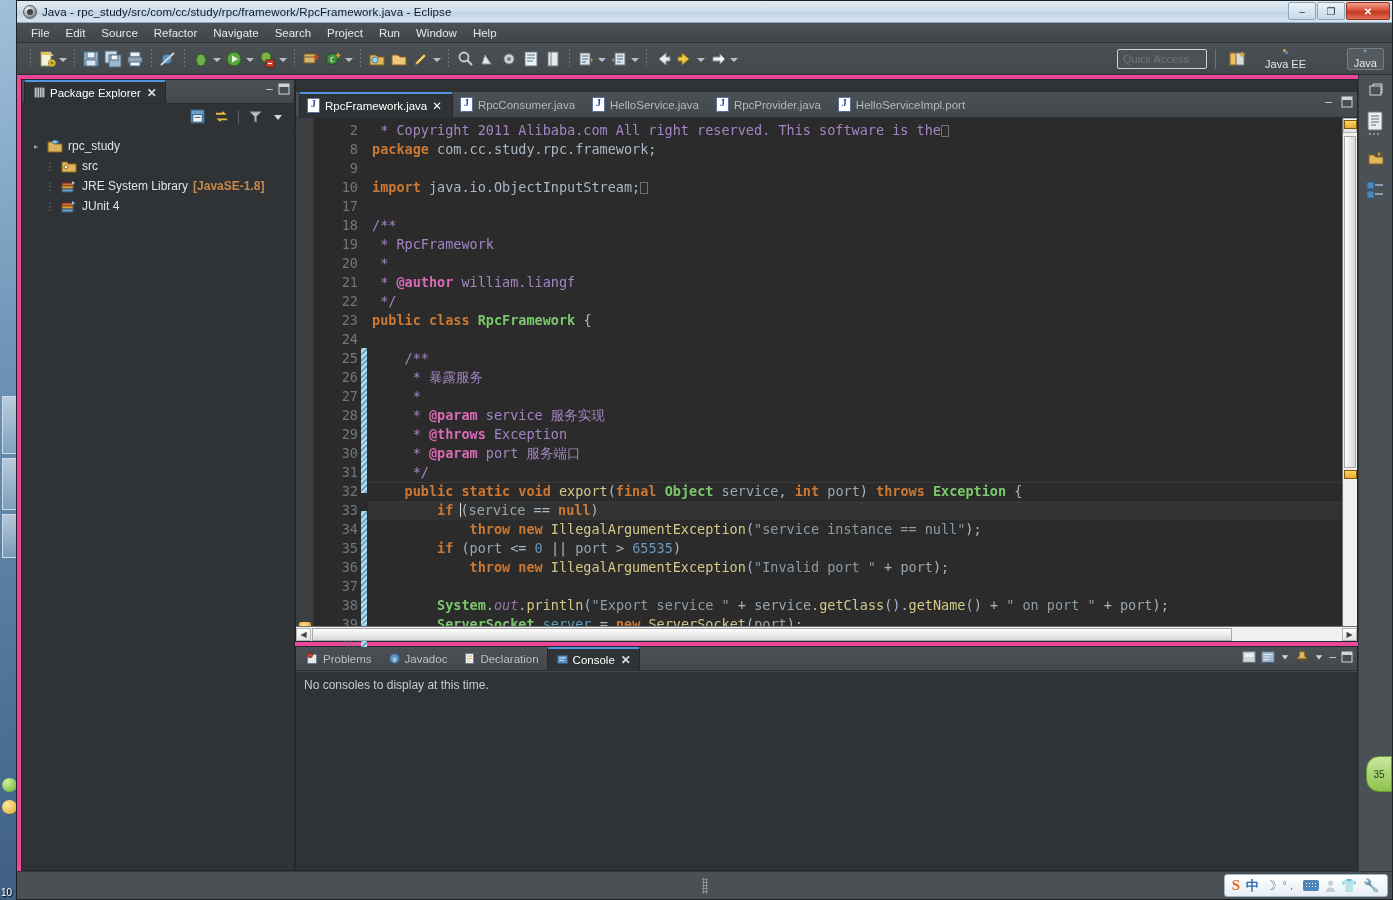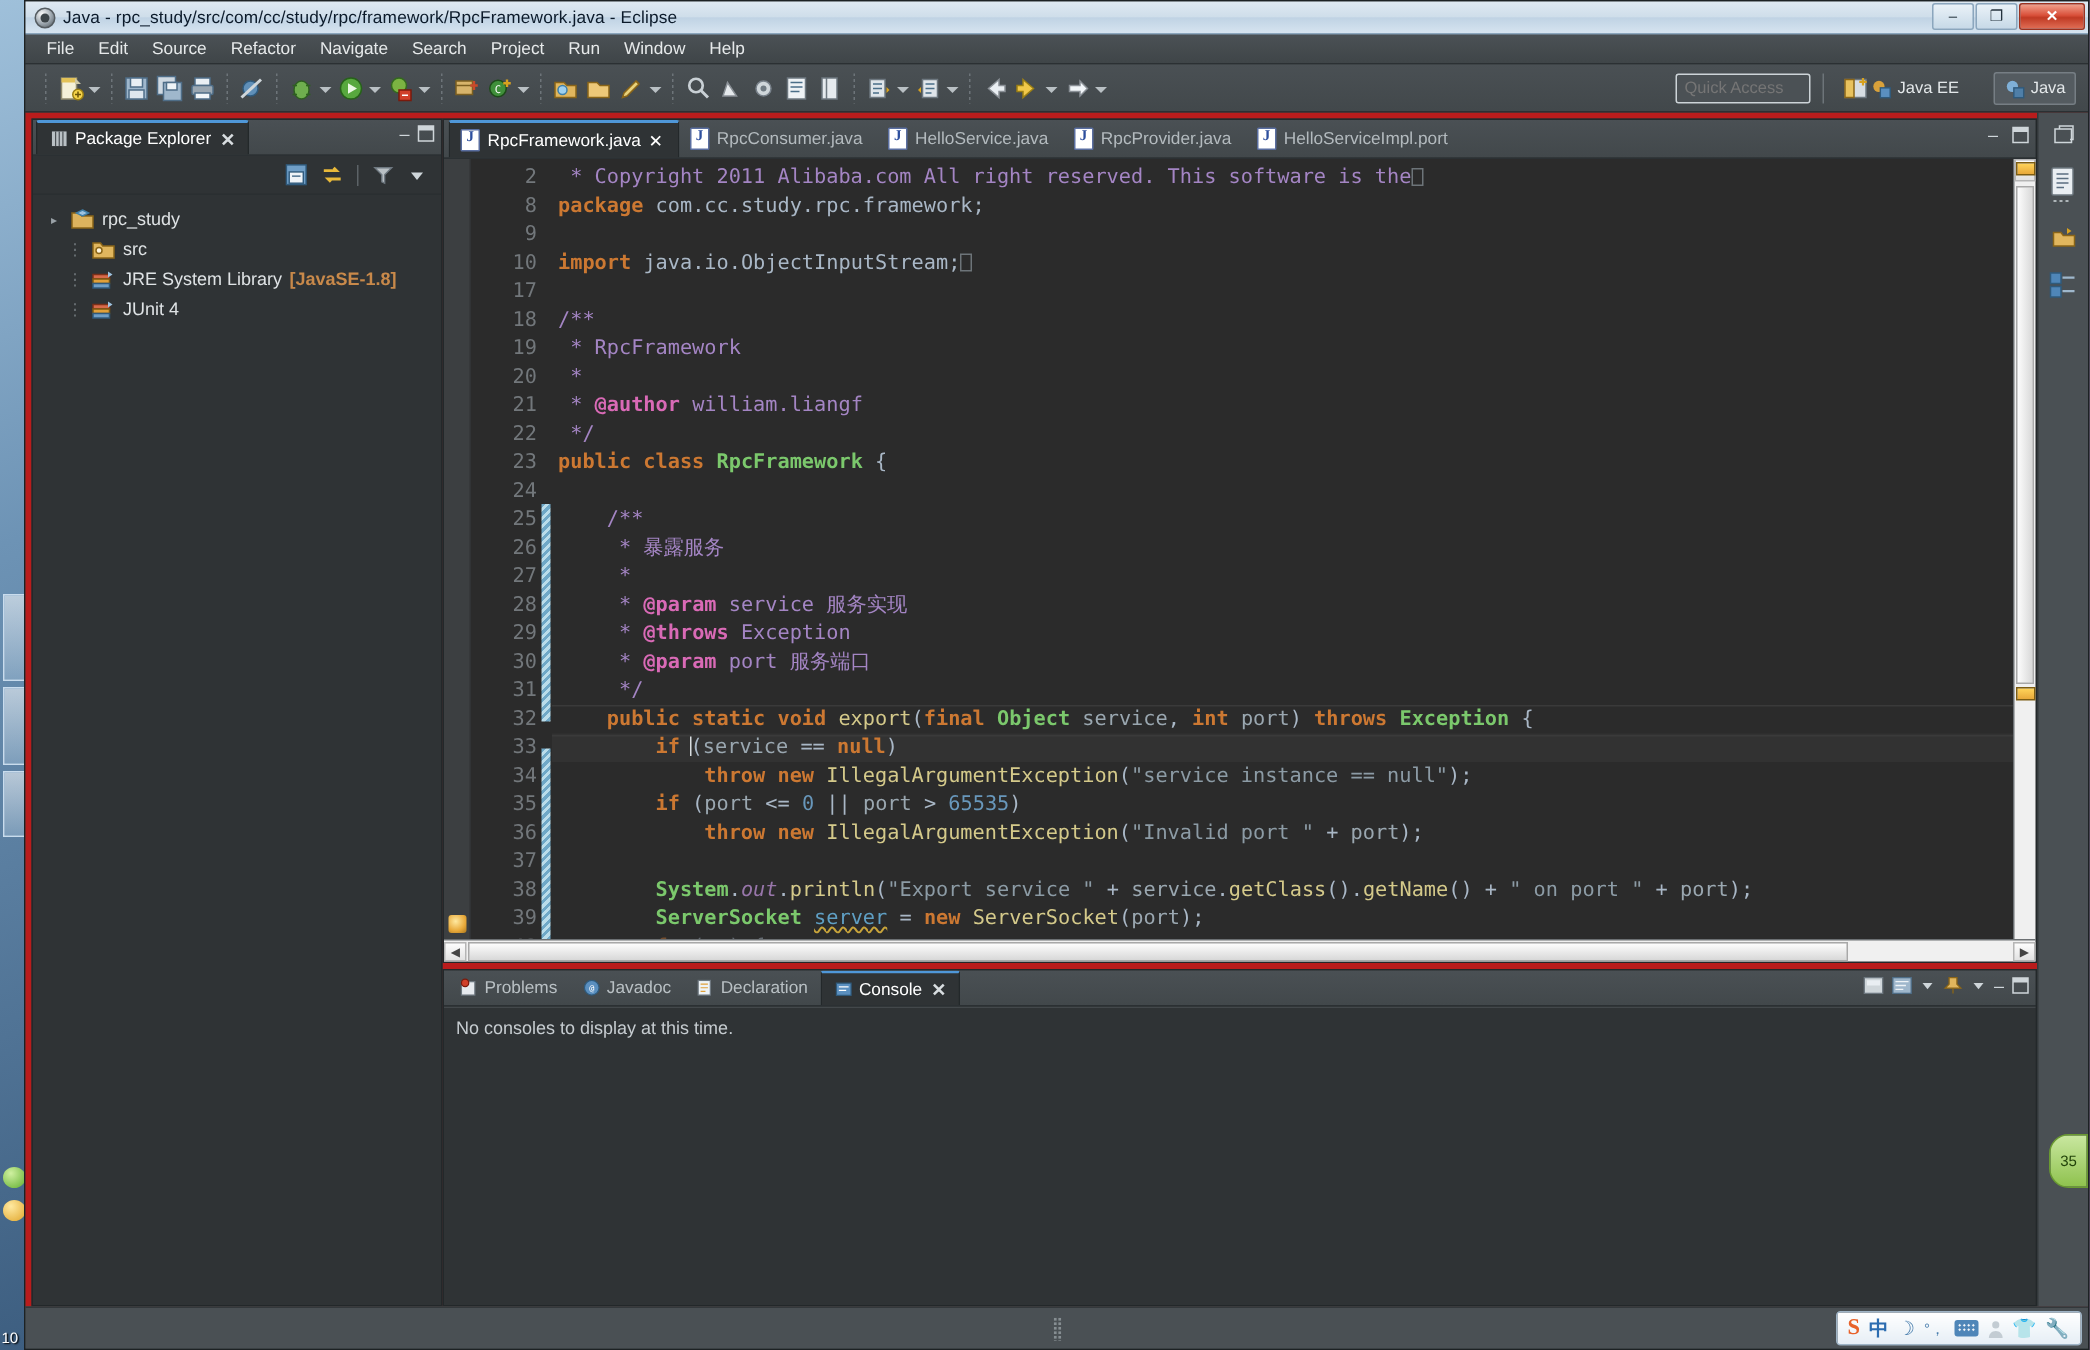--- a/index.html
+++ b/index.html
@@ -110,29 +110,29 @@
   }
   .quick-access {
     position:absolute; right:185px; top:6px; width:90px; height:20px;
     background:#4b5155; border:1px solid #cdd4d8; border-radius:2px;
     color:#8b9398; font-size:11px; padding:2px 5px;
   }
   .persp-sep{ position:absolute; right:176px; top:6px; width:1px;height:20px;background:#6d7479;}
   .persp-open{ position:absolute; right:145px; top:6px; width:20px;height:20px;}
   .persp-btn {
     position:absolute; top:5px; height:22px; display:flex; align-items:center;
-    gap:3px; padding:0 6px; font-size:11px; color:#e4e8ea;
+    gap:3px; padding:0 6px; font-size:11px; color:#e4e8ea;flex-direction:column;
   }
   .persp-btn.java-ee { right:80px; }
   .persp-btn.java {
     right:8px; background:#545b60; border:1px solid #767e84; border-radius:2px;
   }
 
   
-  .workbench { flex: 1 1 auto; display:flex; min-height:0; background:#b91c1c; }
+  .workbench { flex: 1 1 auto; display:flex; min-height:0; background:#ec4899; }
 
   .left-col { width: 278px; flex:0 0 278px; display:flex; flex-direction:column;
               padding: 4px 0 0 4px; }
   .center-col { flex: 1 1 auto; display:flex; flex-direction:column; min-width:0;
                 padding: 4px 0 0 0; }
   .right-strip {
     width: 34px; flex:0 0 34px;
     background:#4a5054; border-left:1px solid #33383b;
     display:flex; flex-direction:column; align-items:center; padding-top:6px; gap:12px;
   }
@@ -178,21 +178,21 @@
   .tnode .guide { width:12px; flex:0 0 12px; text-align:center; color:#6e7579; font-size:11px;}
   .tnode .ticon { width:16px;height:16px; flex:0 0 16px; position:relative;}
   .tnode .tlabel { white-space:nowrap; }
   .tnode .tmeta { color:#c8894a;font-weight:bold; }
 
   
   .editor-part { flex:1 1 auto; margin-right:0; }
   .etabs {
     height:26px; flex:0 0 26px; display:flex; align-items:flex-end;
     background:linear-gradient(180deg,#4a5054,#42484b);
-    border-bottom:1px solid #2b3033; position:relative; padding-left:3px;
+    border-bottom:1px solid #2b3033; position:relative; padding-left:3px;margin-top:12px;
   }
   .etab {
     height:25px; display:flex; align-items:center; gap:5px; padding:0 10px 0 7px;
     font-size:11.5px; color:#b3babe; white-space:nowrap;
   }
   .etab.active {
     background:#2f3335; color:#fff; border:1px solid #23282a; border-bottom:none;
     border-top:2px solid #4f97d8; border-radius:2px 2px 0 0;
   }
   .jicon {

